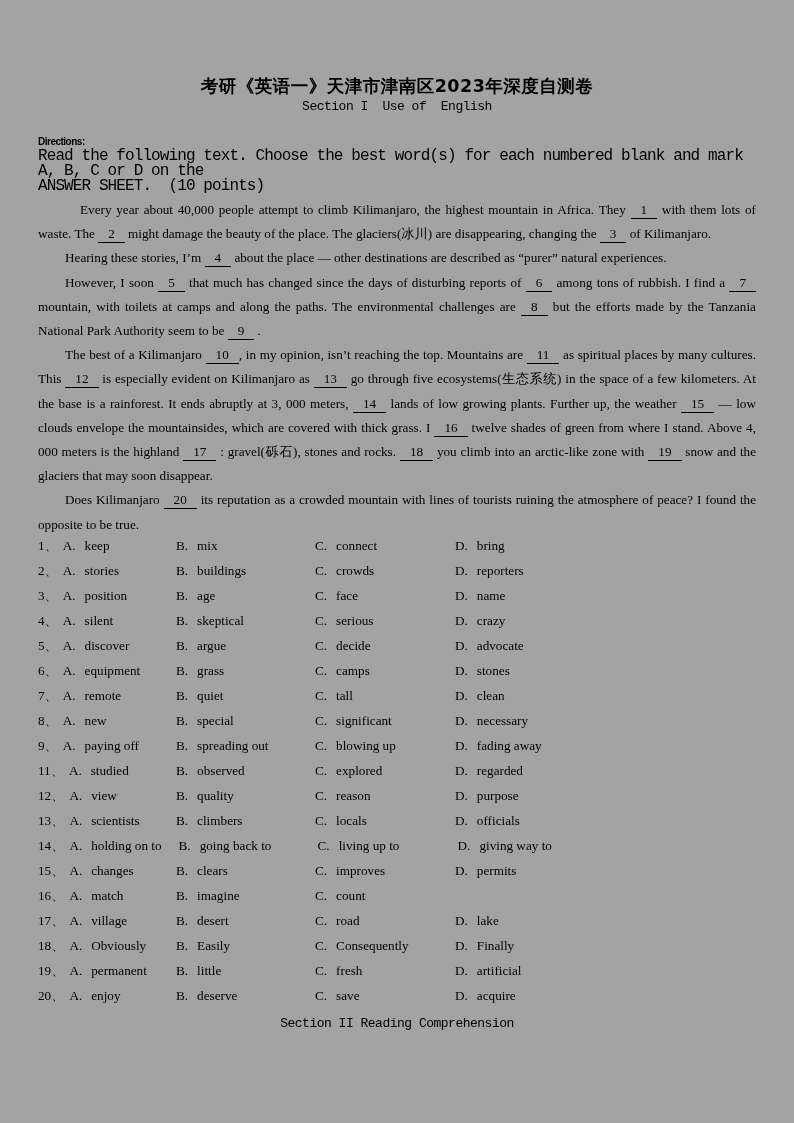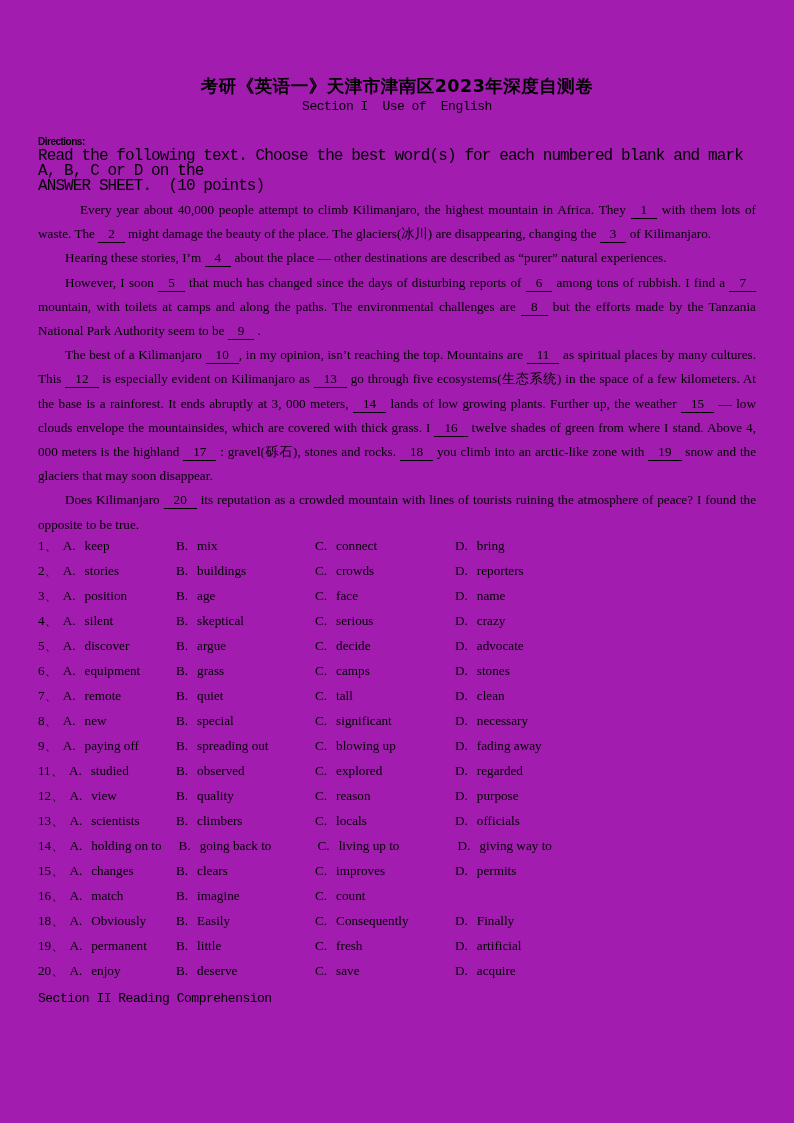--- a/index.html
+++ b/index.html
@@ -1,19 +1,19 @@
 <!DOCTYPE html>
 <html><head>
 <meta charset="utf-8">
 <style>
   * { margin:0; padding:0; box-sizing:border-box; }
   html,body { background:#888; }
   body { font-family:"Liberation Serif", serif; color:#000; }
   .page {
-    width:794px; height:1123px; margin:0 auto; background:#a21caf;
+    width:794px; height:1123px; margin:0 auto; background:#a3a3a3;
     padding:74px 38px 0 38px; overflow:hidden; position:relative;
   }
   .title {
     font-family:"DejaVu Sans", sans-serif; font-weight:700;
     font-size:17.5px; line-height:24px; text-align:center; letter-spacing:.5px;
   }
   .section-heading {
     font-family:"Liberation Mono", monospace; font-size:13px; line-height:16px;
     text-align:center; white-space:pre; margin-top:1px; letter-spacing:-0.5px;
   }
@@ -37,21 +37,21 @@
   .q-row { display:flex; align-items:baseline; height:25px; white-space:nowrap; }
   .q-cell { display:block; }
   .q-a { flex:0 0 auto; min-width:138px; padding-right:17px; }
   .q-b { flex:0 0 auto; min-width:139px; }
   .q-c { flex:0 0 auto; min-width:140px; }
   .q-d { flex:1 1 auto; }
   .q-num { margin-right:5px; }
   .q-letter { margin-right:9px; }
   .section-heading2 {
     font-family:"Liberation Mono", monospace; font-size:13px; line-height:16px;
-    text-align:left; margin-top:4px; letter-spacing:-0.5px;
+    text-align:center; margin-top:4px; letter-spacing:-0.5px;
   }
 </style>
 </head>
 <body>
 
 <div class="page">
   <h1 class="title">考研《英语一》天津市津南区2023年深度自测卷</h1>
   <div class="section-heading">Section I  Use of  English</div>
   <div>
     <div class="dir-label">Directions:</div>
@@ -149,20 +149,26 @@
         <span class="q-cell q-b"><span class="q-letter">B.</span><span>clears</span></span>
         <span class="q-cell q-c"><span class="q-letter">C.</span><span>improves</span></span>
         <span class="q-cell q-d"><span class="q-letter">D.</span><span>permits</span></span>
       </div>
       <div class="q-row">
         <span class="q-cell q-a"><span class="q-num"><span>16</span><span>、</span></span><span class="q-letter">A.</span><span>match</span></span>
         <span class="q-cell q-b"><span class="q-letter">B.</span><span>imagine</span></span>
         <span class="q-cell q-c"><span class="q-letter">C.</span><span>count</span></span>
       </div>
       <div class="q-row">
+        <span class="q-cell q-a"><span class="q-num"><span>17</span><span>、</span></span><span class="q-letter">A.</span><span>village</span></span>
+        <span class="q-cell q-b"><span class="q-letter">B.</span><span>desert</span></span>
+        <span class="q-cell q-c"><span class="q-letter">C.</span><span>road</span></span>
+        <span class="q-cell q-d"><span class="q-letter">D.</span><span>lake</span></span>
+      </div>
+      <div class="q-row">
         <span class="q-cell q-a"><span class="q-num"><span>18</span><span>、</span></span><span class="q-letter">A.</span><span>Obviously</span></span>
         <span class="q-cell q-b"><span class="q-letter">B.</span><span>Easily</span></span>
         <span class="q-cell q-c"><span class="q-letter">C.</span><span>Consequently</span></span>
         <span class="q-cell q-d"><span class="q-letter">D.</span><span>Finally</span></span>
       </div>
       <div class="q-row">
         <span class="q-cell q-a"><span class="q-num"><span>19</span><span>、</span></span><span class="q-letter">A.</span><span>permanent</span></span>
         <span class="q-cell q-b"><span class="q-letter">B.</span><span>little</span></span>
         <span class="q-cell q-c"><span class="q-letter">C.</span><span>fresh</span></span>
         <span class="q-cell q-d"><span class="q-letter">D.</span><span>artificial</span></span>

